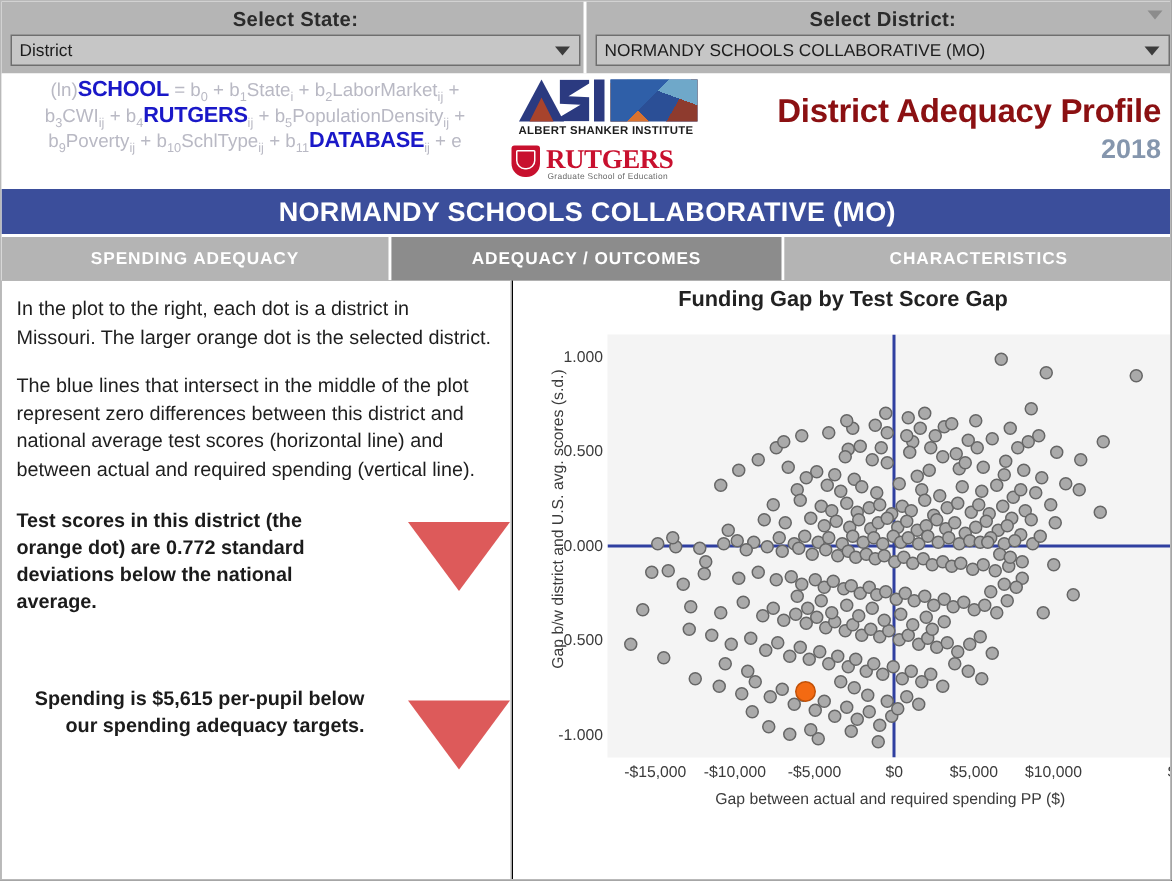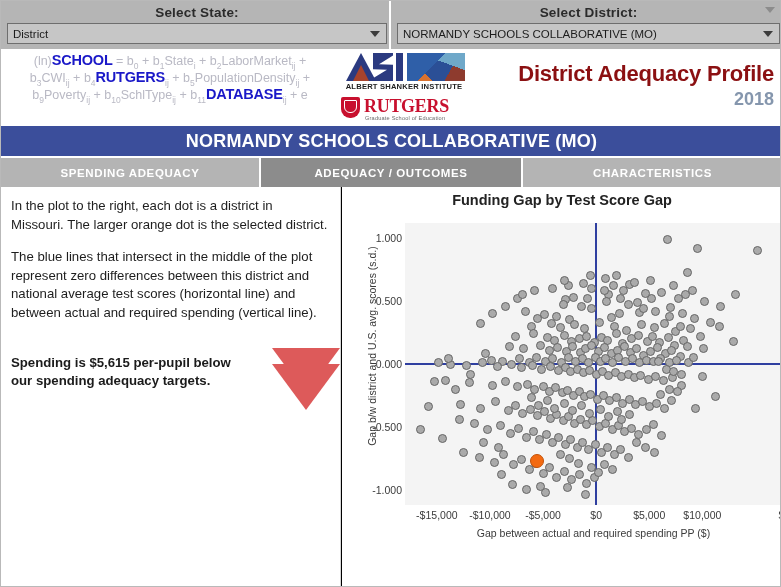--- a/index.html
+++ b/index.html
@@ -169,24 +169,25 @@
     </div>
   </div>
 
   <div class="content">
 
     <div class="left-pane">
       <p class="para">In the plot to the right, each dot is a district in Missouri. The larger orange dot is the selected district.</p>
       <p class="para">The blue lines that intersect in the middle of the plot represent zero differences between this district and national average test scores (horizontal line) and between actual and required spending (vertical line).</p>
 
       <div class="callout" style="margin-top:16px;">
+        <p>Test scores in this district (the orange dot) are 0.772 standard deviations below the national average.</p>
         <span class="tri t-a"></span>
       </div>
 
-      <div class="callout" style="margin-top:32px;">
+      <div class="callout" style="margin-top:47px;text-align:right;">
         <p>Spending is $5,615 per-pupil below our spending adequacy targets.</p>
         <span class="tri t-b"></span>
       </div>
     </div>
 
     <div class="chart-pane">
       <div class="chart-title">Funding Gap by Test Score Gap</div>
       <div class="plot-wrap">
         <div class="ylabel">Gap b/w district and U.S. avg. scores (s.d.)</div>
         <div class="yticks" id="yticks">

